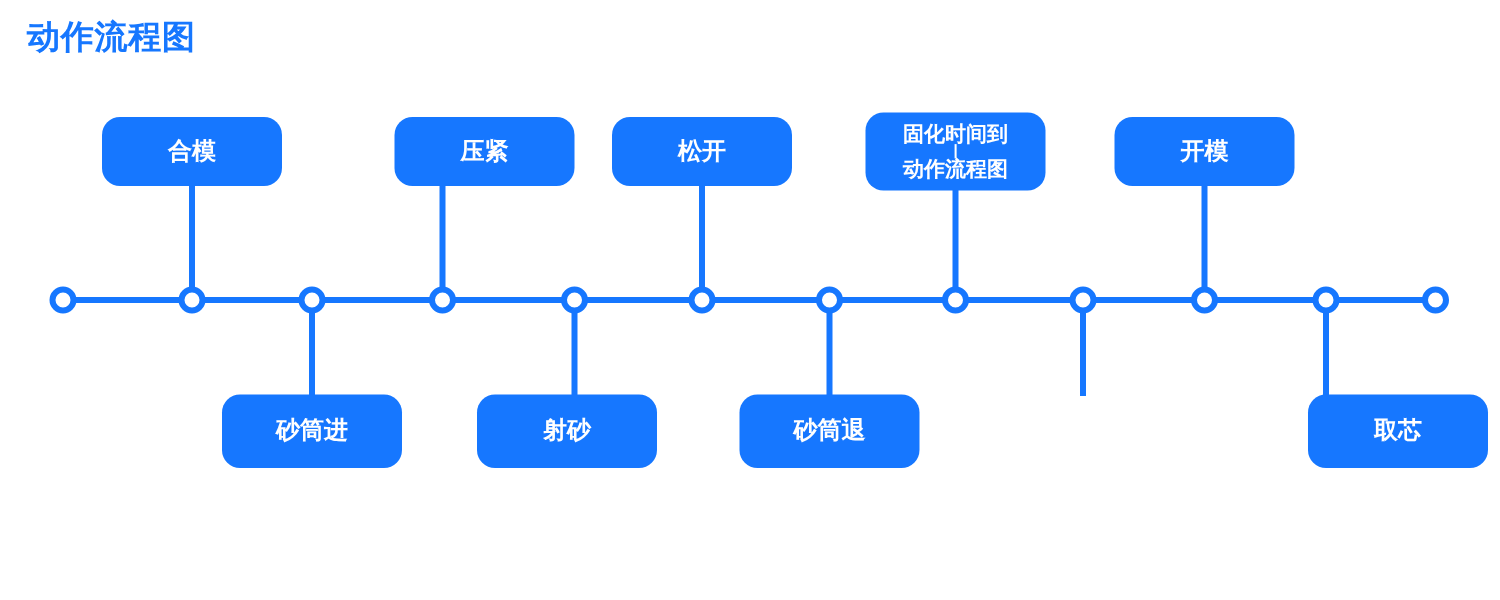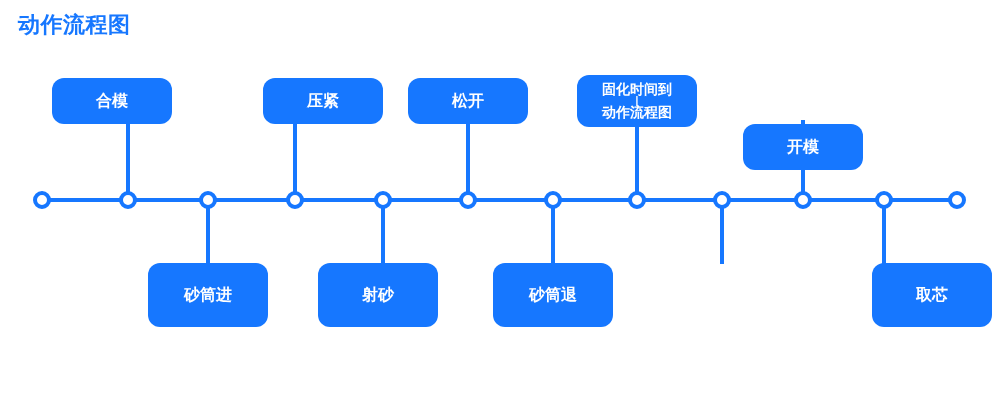--- a/index.html
+++ b/index.html
@@ -57,35 +57,35 @@
     color: var(--boxText, #ffffff);
     font-weight: bold;
     display: flex;
     flex-direction: column;
     align-items: center;
     justify-content: center;
     text-align: center;
     z-index: 3;
   }
   .step-box.single { height: 46px; top: 78px; font-size: 16px; }
-  .step-box.single.bottom { top: 263px; height: 64px; }
+  .step-box.single.bottom { top: 263px; height: 49px; }
   .step-box.multi { height: 52px; top: 75px; font-size: 14px; line-height: 1.1; }
   .step-box .label-line { display: block; }
   .step-box.multi .label-line.sep { font-size: 10px; line-height: 0.8; }
 </style>
 </head>
 <body>
 
 <div class="canvas">
   <h1 class="title">动作流程图</h1>
   <div class="diagram">
       <div class="hline" style="left: 42px; width: 915px; top: 198px; height: 4px;"></div>
       <div class="node-circle" style="left: 33px; top: 191px;"></div>
       <div class="connector" style="left: 126px; top: 120px; height: 80px;"></div>
-      <div class="step-box single" style="left: 52px;">
+      <div class="step-box single" style="left: 68px;">
         <span class="label-line">合模</span>
       </div>
       <div class="node-circle" style="left: 119px; top: 191px;"></div>
       <div class="connector" style="left: 206px; top: 200px; height: 64px;"></div>
       <div class="step-box single bottom" style="left: 148px;">
         <span class="label-line">砂筒进</span>
       </div>
       <div class="node-circle" style="left: 199px; top: 191px;"></div>
       <div class="connector" style="left: 293px; top: 120px; height: 80px;"></div>
       <div class="step-box single" style="left: 235px; margin-left: 28px;">
@@ -110,21 +110,21 @@
       <div class="connector" style="left: 635px; top: 120px; height: 80px;"></div>
       <div class="step-box multi" style="left: 577px; align-items: center;">
         <span class="label-line">固化时间到</span>
         <span class="label-line sep">|</span>
         <span class="label-line">动作流程图</span>
       </div>
       <div class="node-circle" style="left: 628px; top: 191px;"></div>
       <div class="connector" style="left: 720px; top: 200px; height: 64px;"></div>
       <div class="node-circle" style="left: 713px; top: 191px;"></div>
       <div class="connector" style="left: 801px; top: 120px; height: 80px;"></div>
-      <div class="step-box single" style="left: 743px; margin-top: 46px;">
+      <div class="step-box single" style="left: 743px;">
         <span class="label-line">开模</span>
       </div>
       <div class="node-circle" style="left: 794px; top: 191px;"></div>
       <div class="connector" style="left: 882px; top: 200px; height: 64px;"></div>
       <div class="step-box single bottom" style="left: 872px;">
         <span class="label-line">取芯</span>
       </div>
       <div class="node-circle" style="left: 875px; top: 191px;"></div>
       <div class="node-circle" style="left: 948px; top: 191px;"></div>
     </div>

